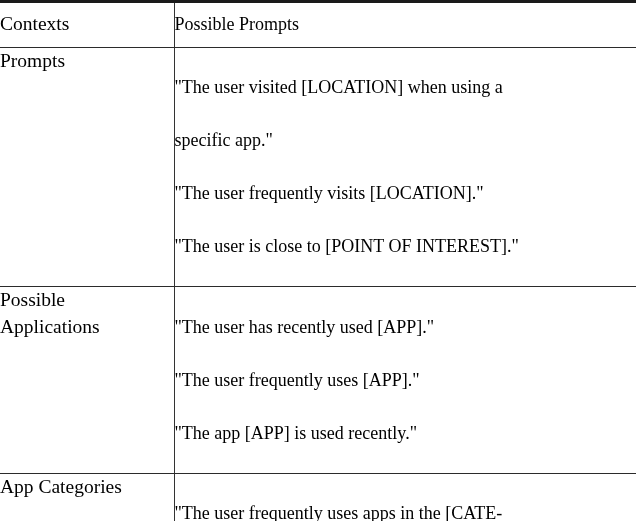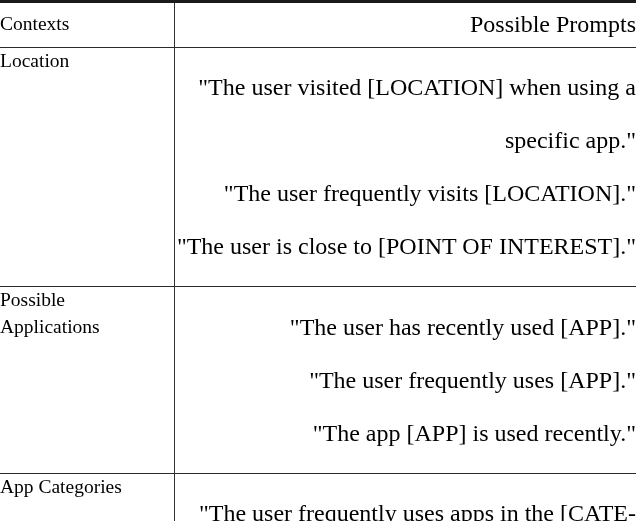--- a/index.html
+++ b/index.html
@@ -57,25 +57,24 @@
 
   .cell-context {
     padding: 7px 10px 9px 14px;
     font-size: 19.5px;
     line-height: 26.5px;
     white-space: pre-line;
   }
 
   .cell-prompts {
     padding: 7px 4px 9px 13px;
-    font-size: 24px;
+    font-size: 18px;
     line-height: 26.5px;
     border-left: 1.5px solid #333333;
     white-space: pre-line;
-    text-align: right;
   }
 
   .head-row .cell-context,
   .head-row .cell-prompts {
     padding-top: 8px;
     padding-bottom: 9px;
   }
 
   .prompt-line {
     display: block;
@@ -104,21 +103,21 @@
 
   <hr class="rule-mid">
 
   <table class="prompt-table">
     <colgroup>
       <col class="col-context">
       <col class="col-prompts">
     </colgroup>
     <tbody>
       <tr class="body-row">
-        <td class="cell-context">Location</td>
+        <td class="cell-context">Prompts</td>
         <td class="cell-prompts">
           <span class="prompt-line">"The user visited [LOCATION] when using a</span>
           <span class="prompt-line">specific app."</span>
           <span class="prompt-line">"The user frequently visits [LOCATION]."</span>
           <span class="prompt-line">"The user is close to [POINT OF INTEREST]."</span>
         </td>
       </tr>
     </tbody>
   </table>
 

